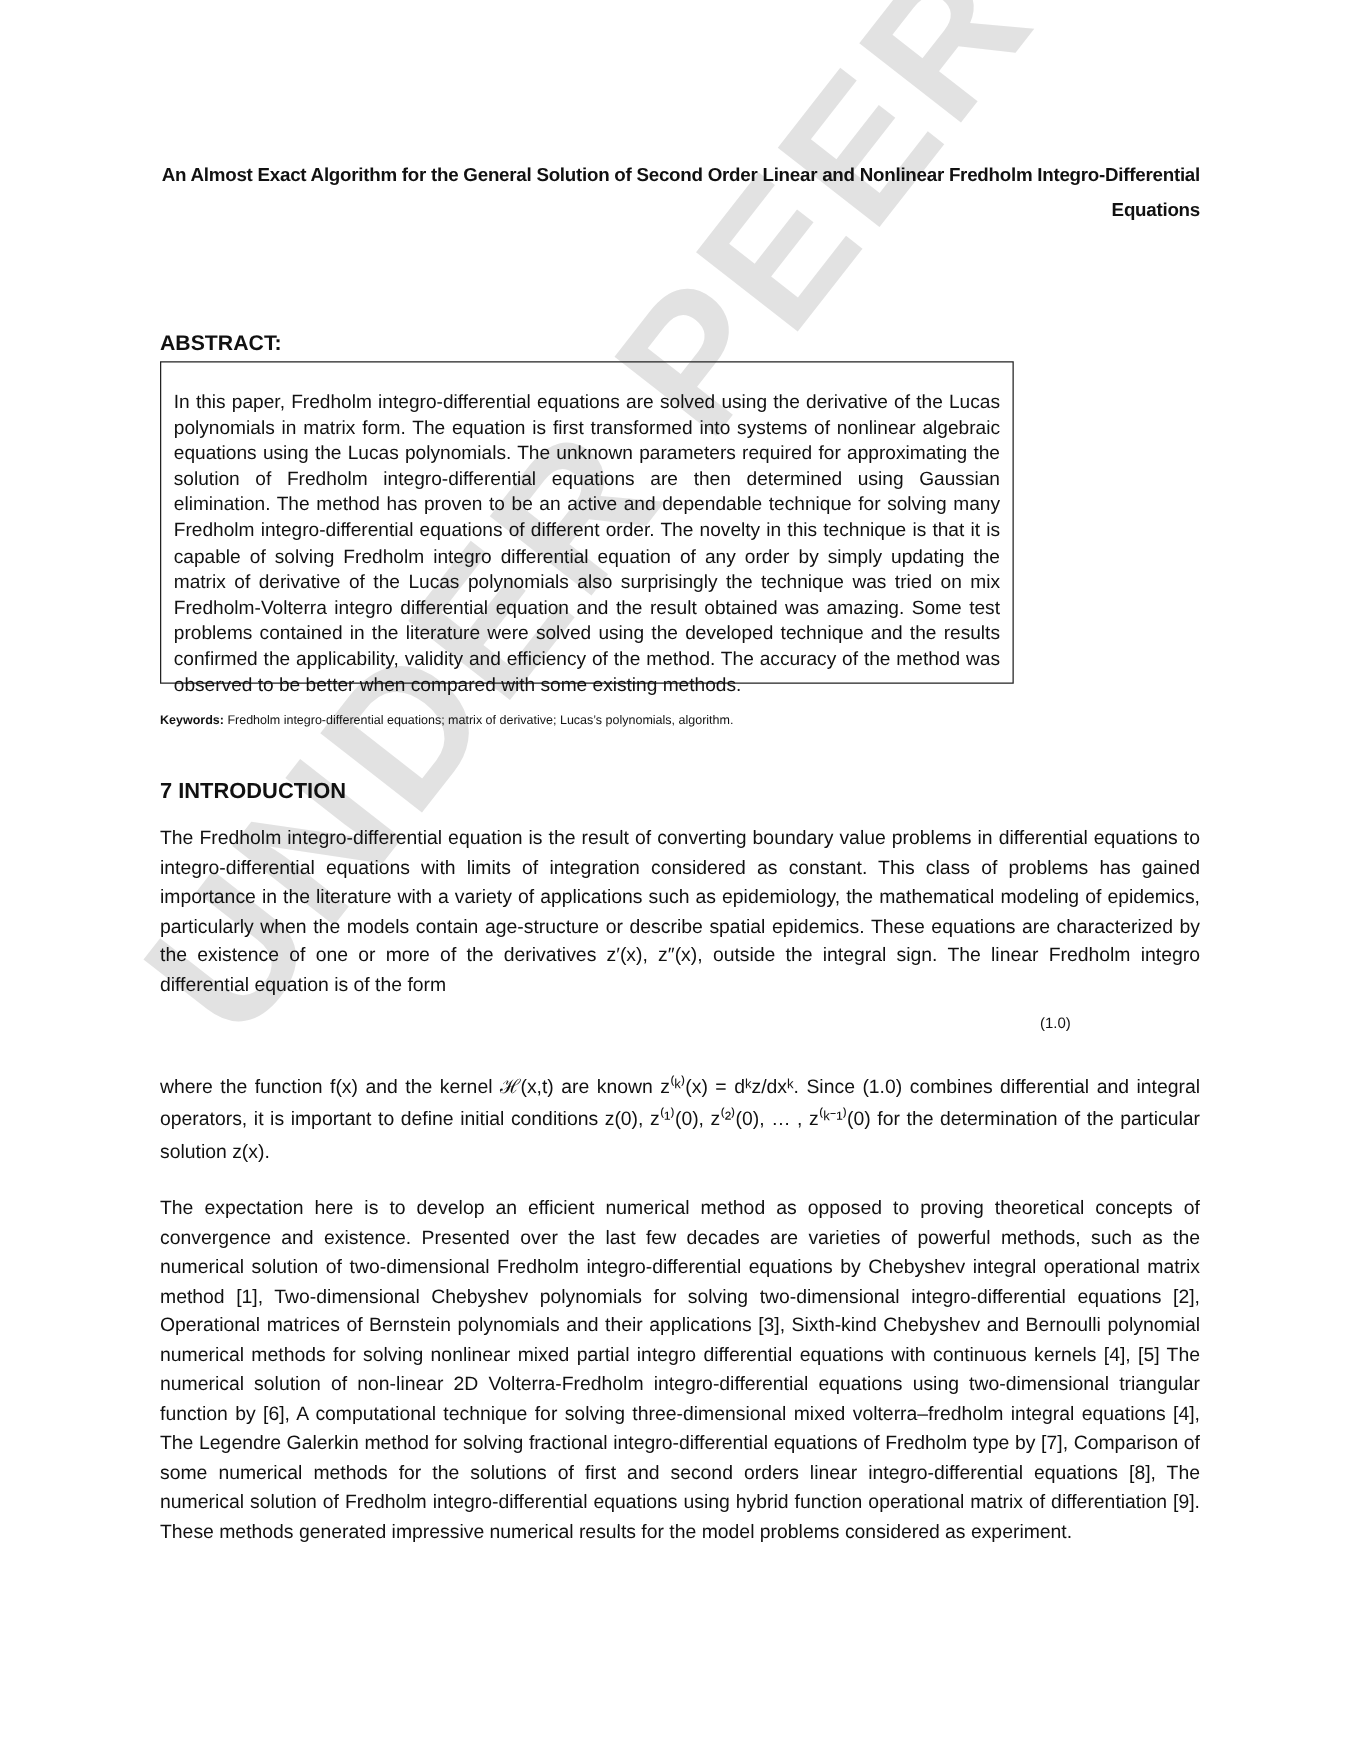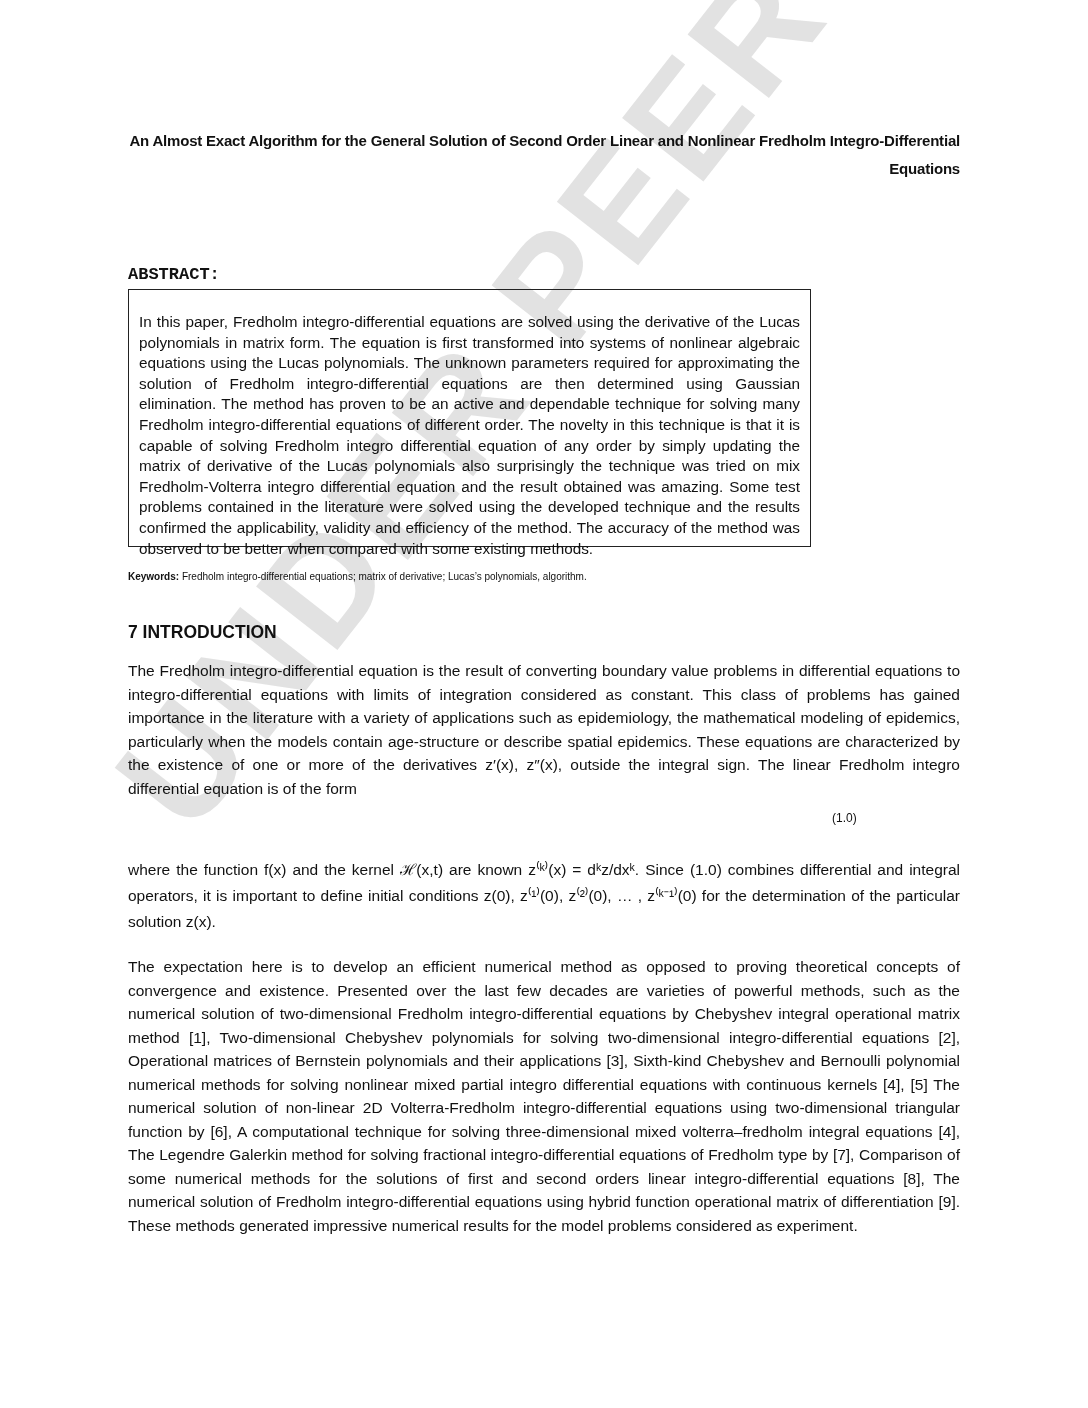--- a/index.html
+++ b/index.html
@@ -1,19 +1,19 @@
 <!DOCTYPE html>
 <html><head>
 <meta charset="utf-8">
 <style>
   html, body { margin:0; padding:0; background:#ffffff; }
   body { width:1088px; height:1408px; position:relative; overflow:hidden; font-family:"Liberation Sans", sans-serif; color:#111; }
   .page { position:absolute; left:0; top:0; width:1088px; height:1408px; }
   .title { position:absolute; left:128px; width:832px; top:127px; text-align:right; font-weight:bold; font-size:15px; line-height:28px; letter-spacing:-0.2px; }
-  .abstract-heading { position:absolute; left:128px; top:265px; font-weight:bold; font-size:17px;font-family:Liberation Mono, monospace; }
+  .abstract-heading { position:absolute; left:128px; top:265px; font-weight:bold; font-size:17px; }
   .abstract-box { position:absolute; left:128px; top:289px; width:683px; height:258px; border:1px solid #222; box-sizing:border-box; }
   .abstract-text { position:absolute; left:10px; right:10px; top:22px; font-size:15.3px; line-height:20.6px; text-align:justify; }
   .keywords { position:absolute; left:128px; top:571px; font-size:10px; }
   .keywords b { font-weight:bold; }
   .section-heading { position:absolute; left:128px; top:622px; font-weight:bold; font-size:17.5px; }
   .para { position:absolute; left:128px; width:832px; font-size:15.5px; line-height:23.5px; text-align:justify;margin-top:12px; }
   .p1 { top:647px; }
   .eq { position:absolute; left:128px; top:811px; width:832px; font-family:"DejaVu Serif", serif; font-size:14.5px; }
   .eq .eqnum { position:absolute; left:704px; top:0; font-family:"Liberation Sans", sans-serif; font-size:12px; }
   .p2 { top:845px; line-height:26px; }

